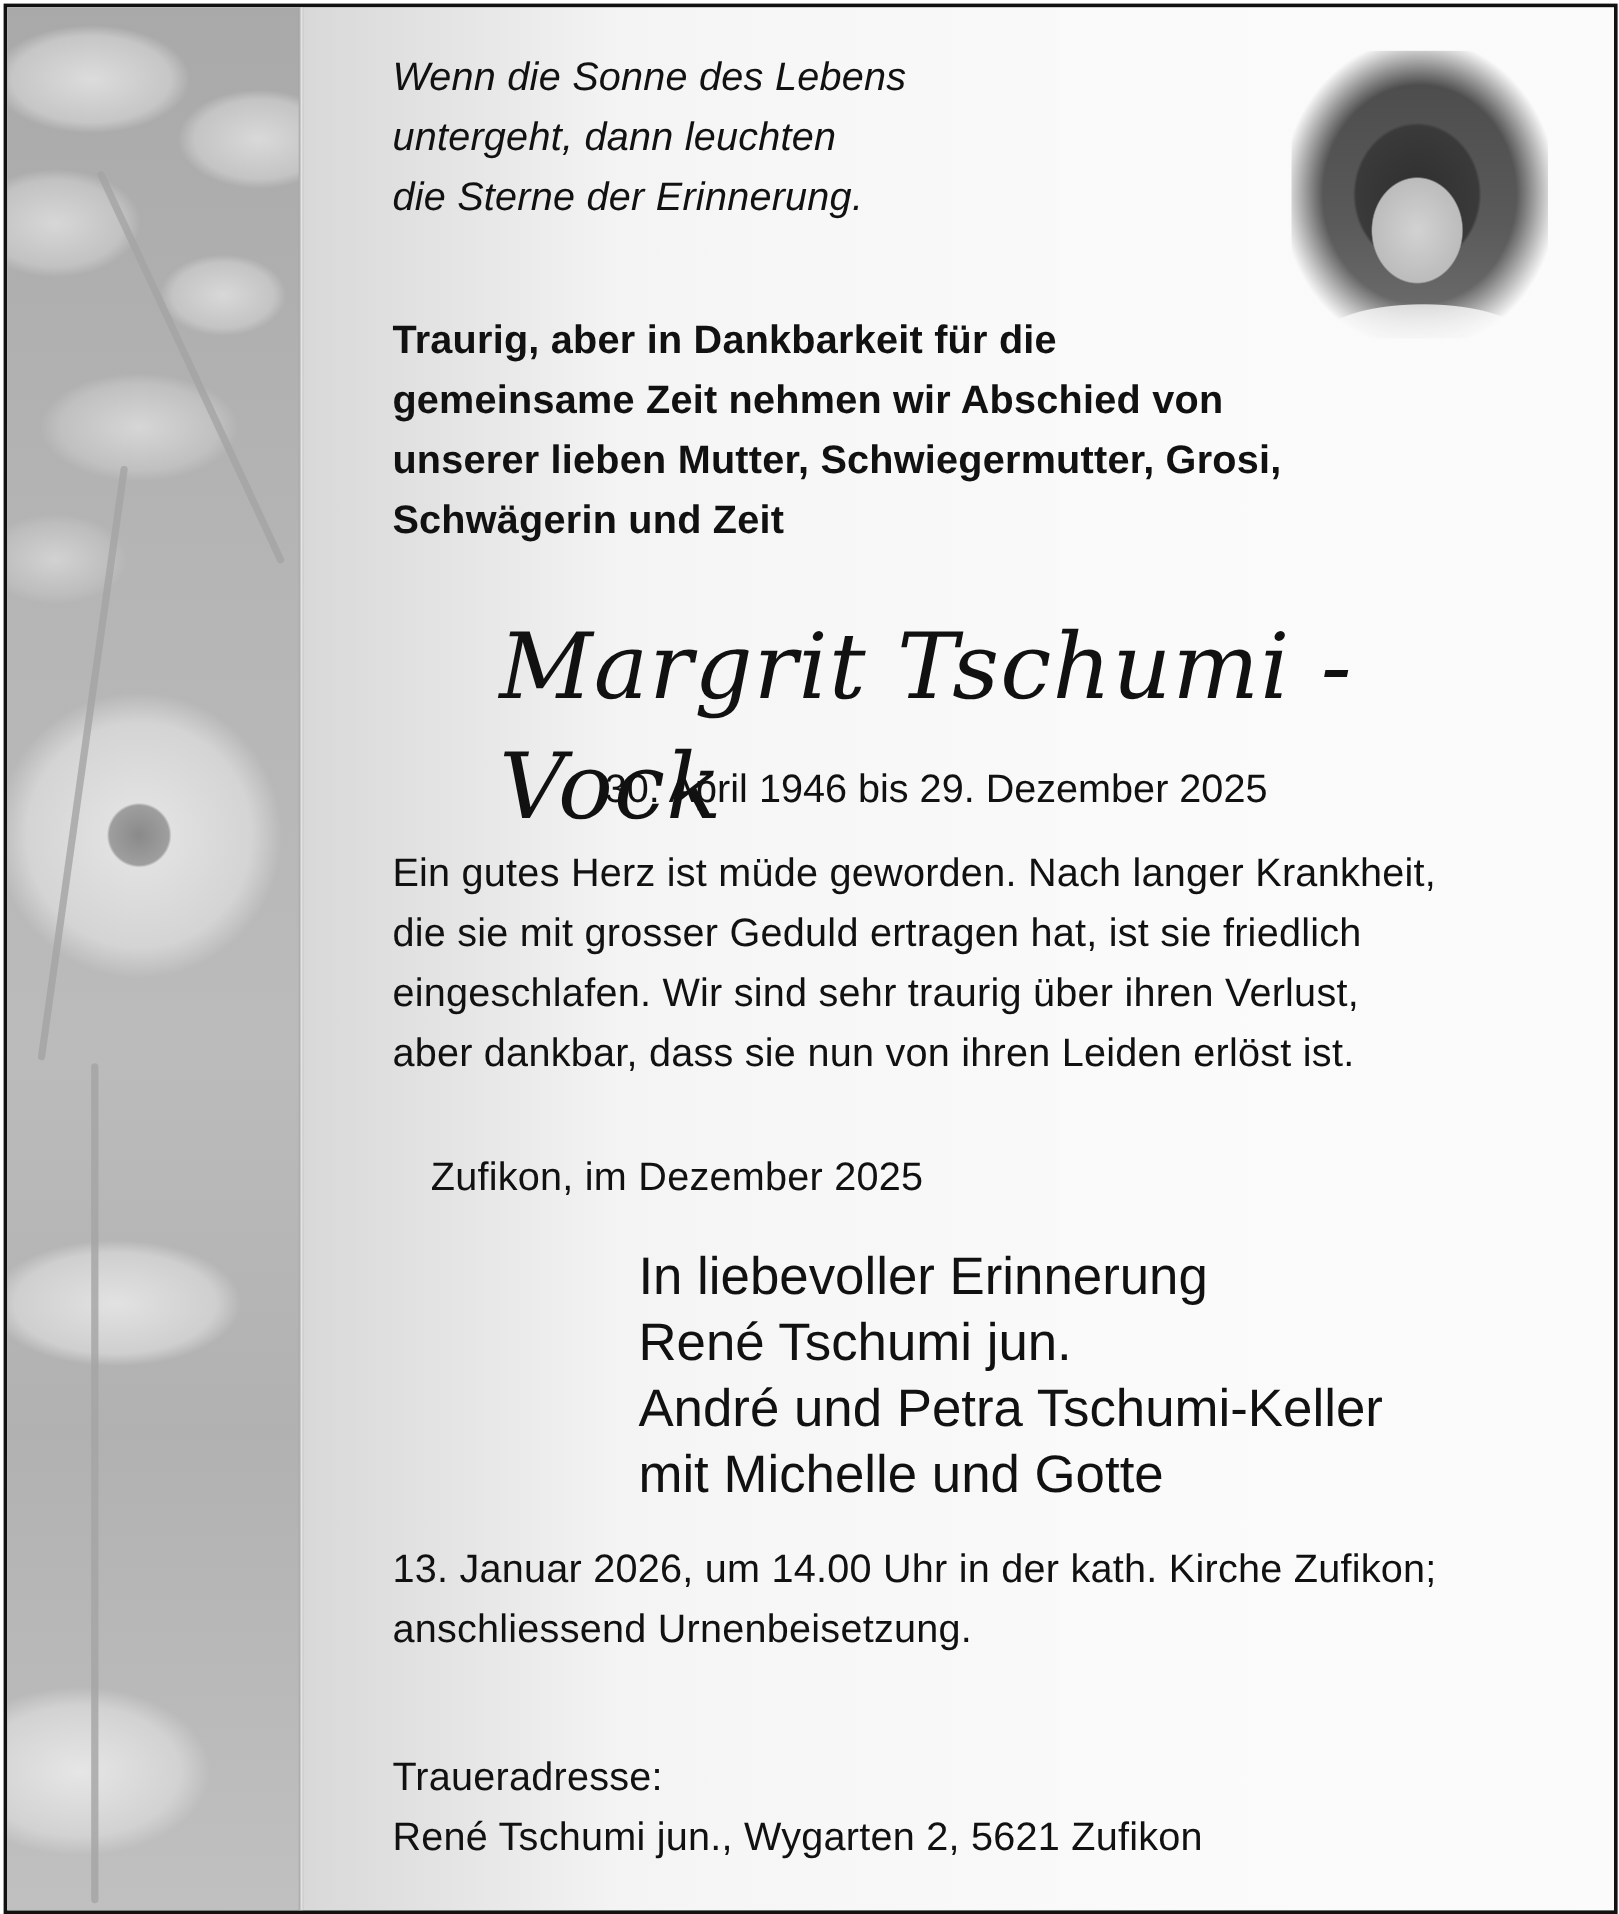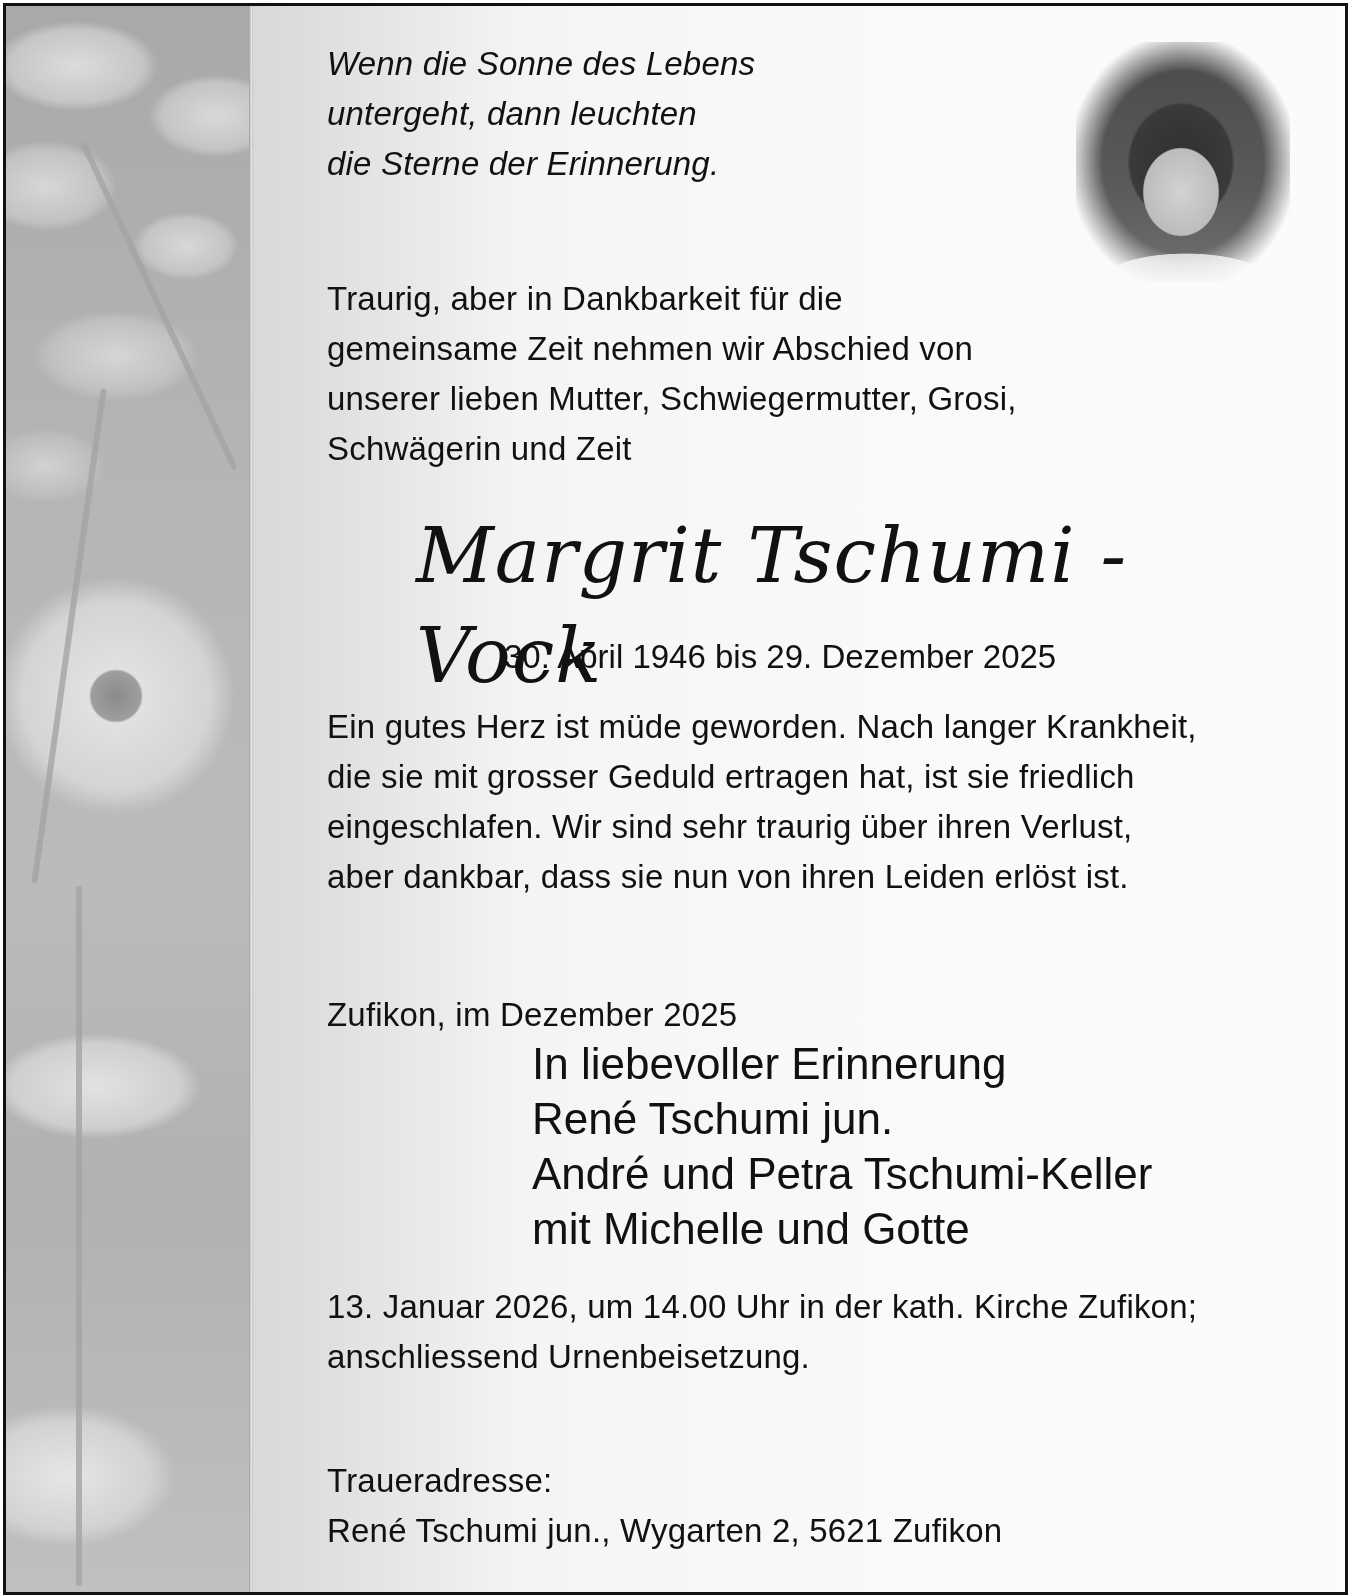--- a/index.html
+++ b/index.html
@@ -35,29 +35,29 @@
   .fade {
     position: absolute; left: 247px; top: 0; width: 260px; height: 100%;
     background: linear-gradient(90deg, rgba(200,200,200,.55), rgba(240,240,240,0));
   }
   .content {
     position: absolute; left: 0; top: 0; width: 100%; height: 100%;
     font-family: "Liberation Sans", "DejaVu Sans", sans-serif; color: #111;
   }
   .text { position: absolute; left: 321px; font-size: 33px; line-height: 50px; letter-spacing: 0.2px; }
   .motto { top: 33px; font-style: italic; }
-  .intro { top: 268px; }
+  .intro { top: 252px; font-weight: bold; }
   .name {
     position: absolute; left: 410px; top: 500px; width: 810px;
     font-family: "DejaVu Serif", serif; font-style: italic; font-size: 76px;
     line-height: 100px; font-weight: normal; letter-spacing: 1px; color: #111;
   }
   .dates { position: absolute; left: 498px; top: 626px; font-size: 33px; line-height: 50px; }
   .body { top: 696px; }
-  .place { top: 984px; }
+  .place { top: 950px; margin-left: 32px; }
   .signoff { position: absolute; left: 526px; top: 1030px; font-size: 44px; line-height: 55px; }
   .service { top: 1276px; }
   .address { top: 1450px; }
   .line { display: block; white-space: nowrap; }
   .photo {
     position: absolute; left: 1070px; top: 36px; width: 214px; height: 240px;
     background:
       radial-gradient(ellipse 62px 72px at 105px 150px, #d2d2d2 0%, #bcbcbc 60%, transparent 62%),
       radial-gradient(ellipse 85px 95px at 105px 120px, #2f2f2f 0%, #3a3a3a 60%, transparent 63%),
       radial-gradient(ellipse 120px 40px at 110px 240px, #e8e8e8 0%, #dadada 70%, transparent 72%),

